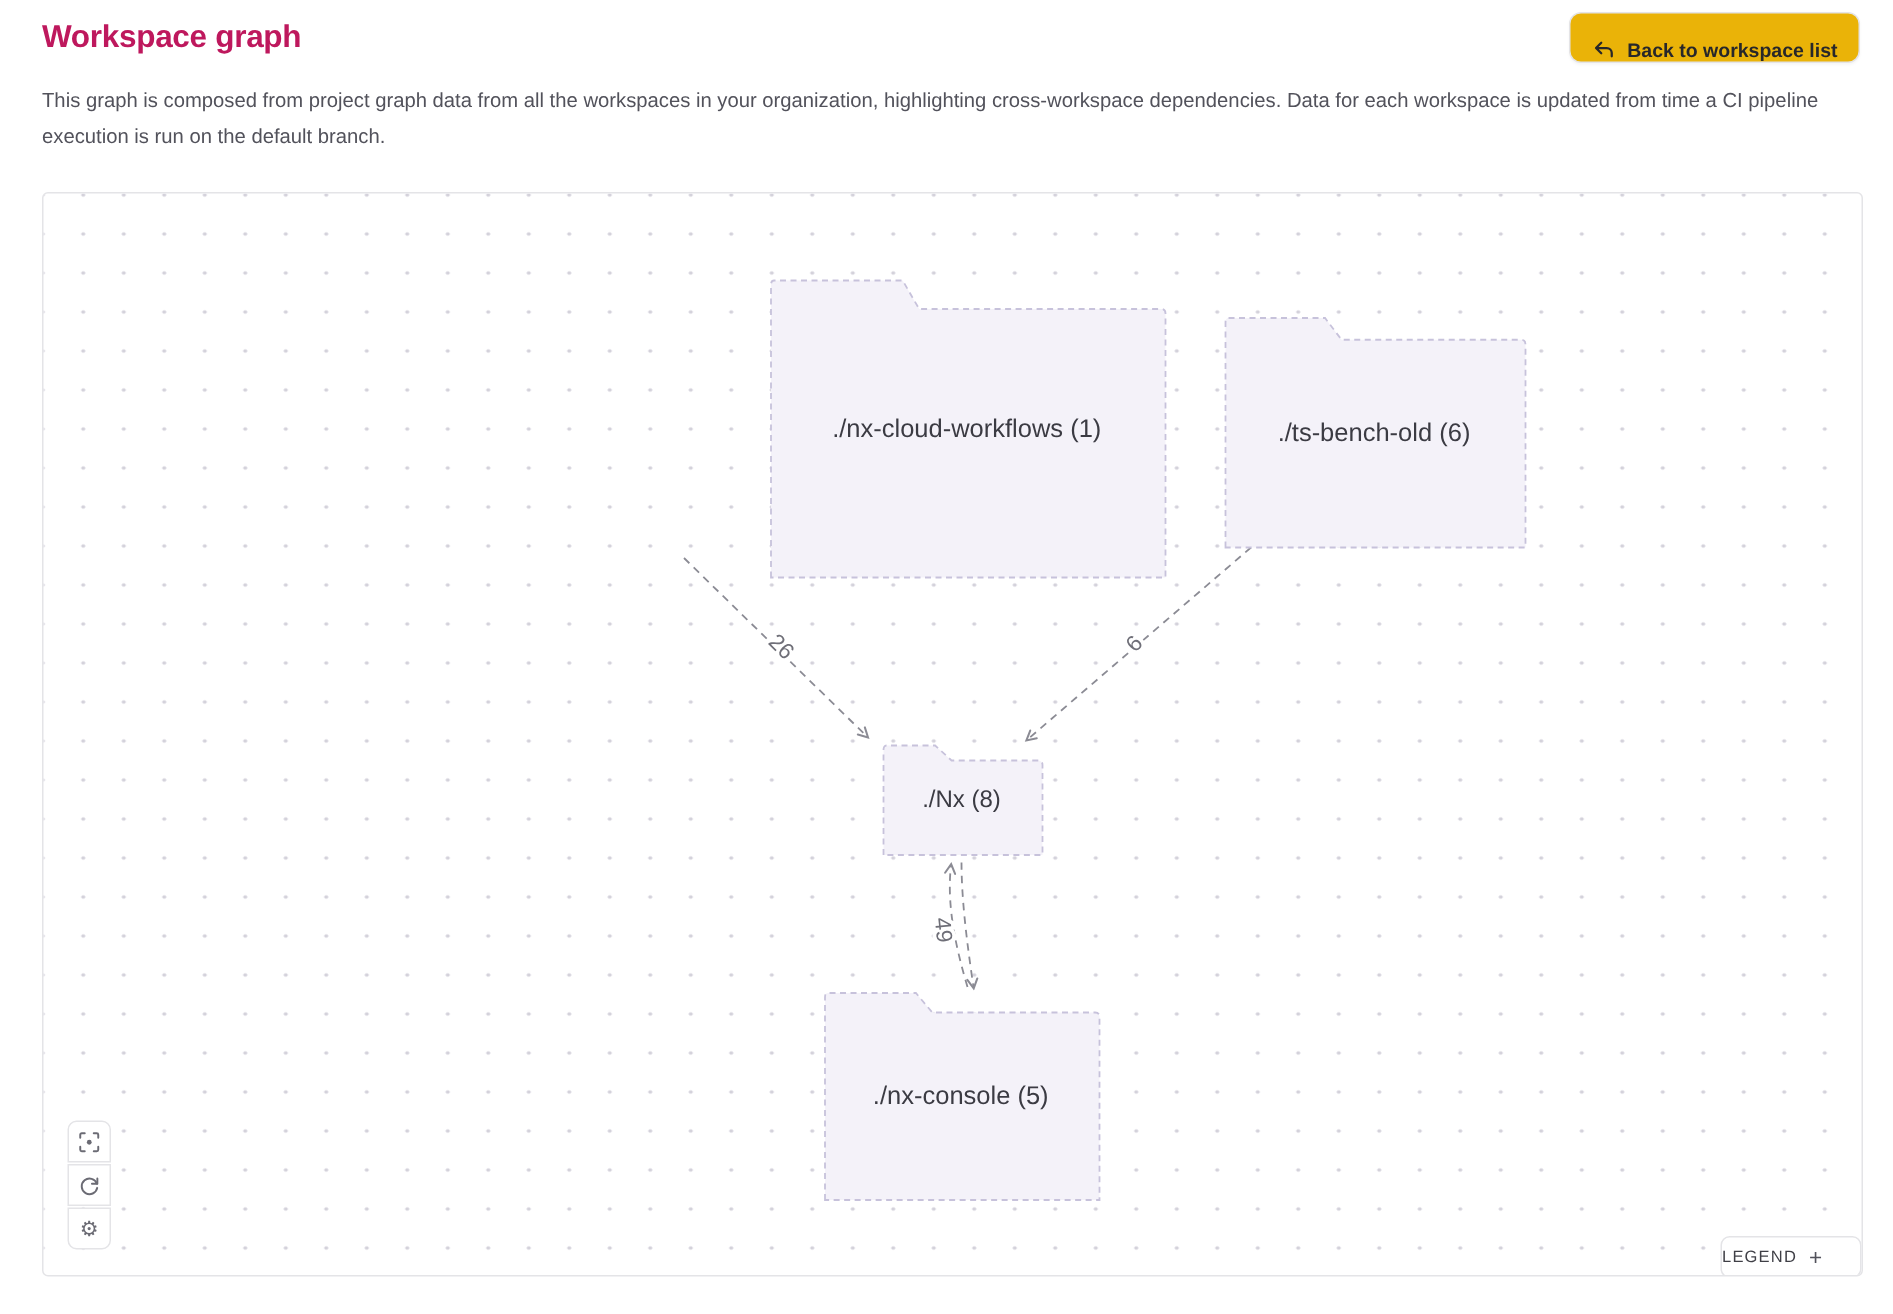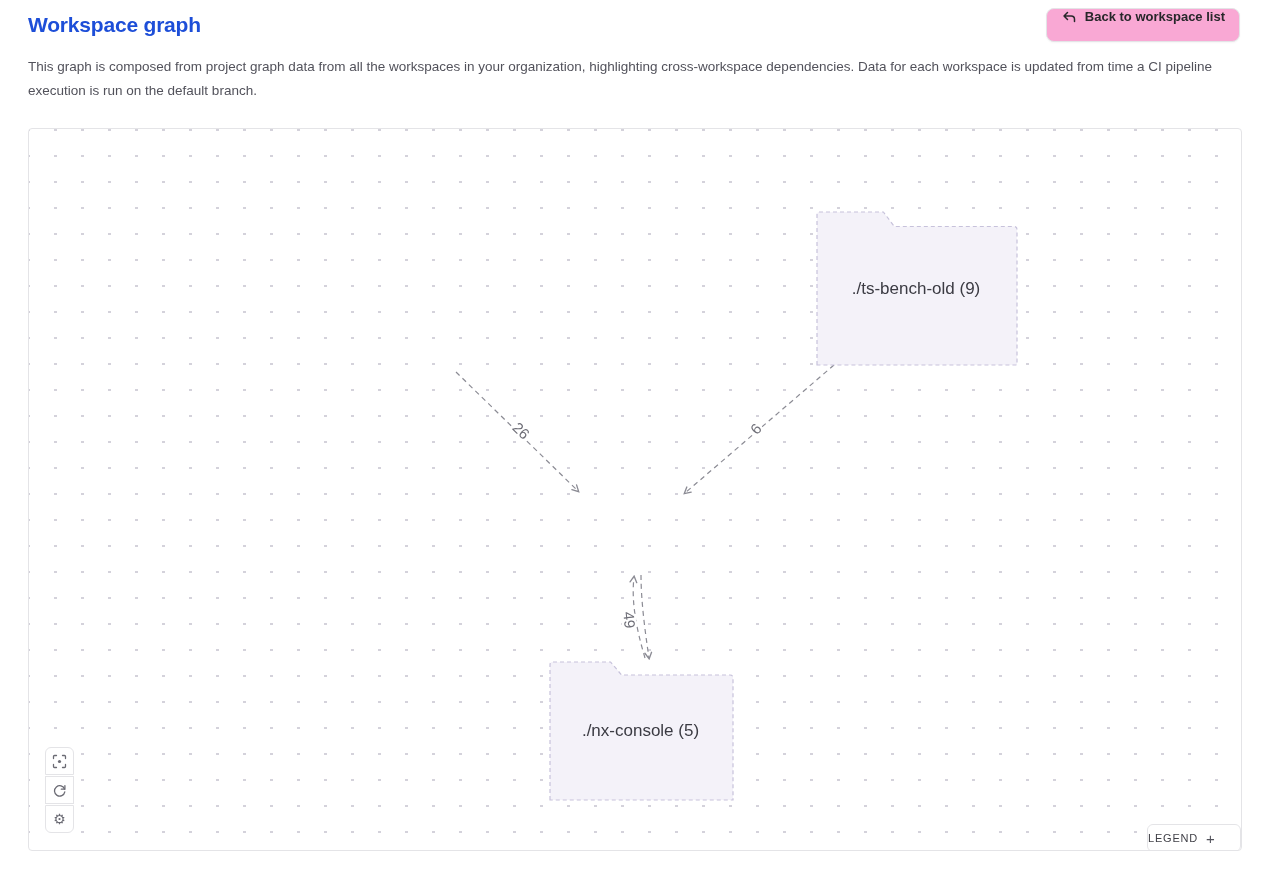--- a/index.html
+++ b/index.html
@@ -1,25 +1,25 @@
 <!DOCTYPE html>
 <html><head>
 <meta charset="utf-8">
 <style>
   * { margin: 0; padding: 0; box-sizing: border-box; }
   html, body { background: #ffffff; width: 1262px; height: 876px; font-family: "Liberation Sans", "DejaVu Sans", sans-serif; color: #18181b; }
 
   .page { position: relative; width: 1262px; height: 876px; }
 
   
-  .page-title { position: absolute; left: 28px; top: 13px; font-size: 21px; font-weight: 700; color: #1d4ed8; letter-spacing: -0.2px; }
+  .page-title { position: absolute; left: 28px; top: 13px; font-size: 21px; font-weight: 700; color: #be185d; letter-spacing: -0.2px; }
   .back-btn {
     position: absolute; right: 22px; top: 8px; height: 34px;
-    display: flex; align-items: flex-start; gap: 8px;
-    background: #f9a8d4; border: 1px solid #e4e4e7; border-radius: 8px;
+    display: flex; align-items: flex-end; gap: 8px;
+    background: #eab308; border: 1px solid #e4e4e7; border-radius: 8px;
     padding: 0 14px; font-size: 13px; font-weight: 600; color: #27272a;
     cursor: pointer; box-shadow: 0 1px 2px rgba(0,0,0,0.04);
   }
   .back-btn svg { display: block; }
   .description {
     position: absolute; left: 28px; top: 55px; width: 1212px;
     font-size: 13.5px; line-height: 24px; color: #52525b;
   }
 
   
@@ -106,29 +106,49 @@
       <path class="edge-line" d="M 427 243 L 549 362" marker-end="url(#arrow)"></path>
       <path class="edge-line" d="M 805 236 L 656 364" marker-end="url(#arrow)"></path>
       <path class="edge-line" d="M 616 529 C 608 502, 602 474, 605 448" marker-end="url(#arrow)"></path>
       <path class="edge-line" d="M 612 446 C 612 472, 616 502, 620 529" marker-end="url(#arrow)"></path>
 
       <text class="edge-label" x="492" y="307" transform="rotate(44 492 302)">26</text>
       <text class="edge-label" x="727" y="305" transform="rotate(-48 727 300)">6</text>
       <text class="edge-label" x="600" y="496" transform="rotate(84 600 491)">49</text>
     </svg>
 
+    <div class="folder-node node-nxcloud">
+        <svg width="267" height="200" class="folder-bg">
+          <path d="M 3 199
+             L 3 4 Q 3 1 5 1
+             L 90.78 1 L 101.78 20
+             L 263 20 Q 266 20 266 23
+             L 266 199 Z"></path>
+        </svg>
+      <div class="folder-label">./nx-cloud-workflows (1)</div>
+    </div>
     <div class="folder-node node-tsbench">
         <svg width="204" height="155" class="folder-bg">
           <path d="M 3 154
              L 3 4 Q 3 1 5 1
              L 69.36 1 L 80.36 15.5
              L 200 15.5 Q 203 15.5 203 18.5
              L 203 154 Z"></path>
         </svg>
-      <div class="folder-label">./ts-bench-old (9)</div>
+      <div class="folder-label">./ts-bench-old (6)</div>
+    </div>
+    <div class="folder-node node-nx">
+        <svg width="110" height="75" class="folder-bg">
+          <path d="M 3 74
+             L 3 4 Q 3 1 5 1
+             L 37.400000000000006 1 L 48.400000000000006 11
+             L 106 11 Q 109 11 109 14
+             L 109 74 Z"></path>
+        </svg>
+      <div class="folder-label">./Nx (8)</div>
     </div>
     <div class="folder-node node-nxconsole">
         <svg width="187" height="140" class="folder-bg">
           <path d="M 3 139
              L 3 4 Q 3 1 5 1
              L 63.580000000000005 1 L 74.58000000000001 14
              L 183 14 Q 186 14 186 17
              L 186 139 Z"></path>
         </svg>
       <div class="folder-label">./nx-console (5)</div>

